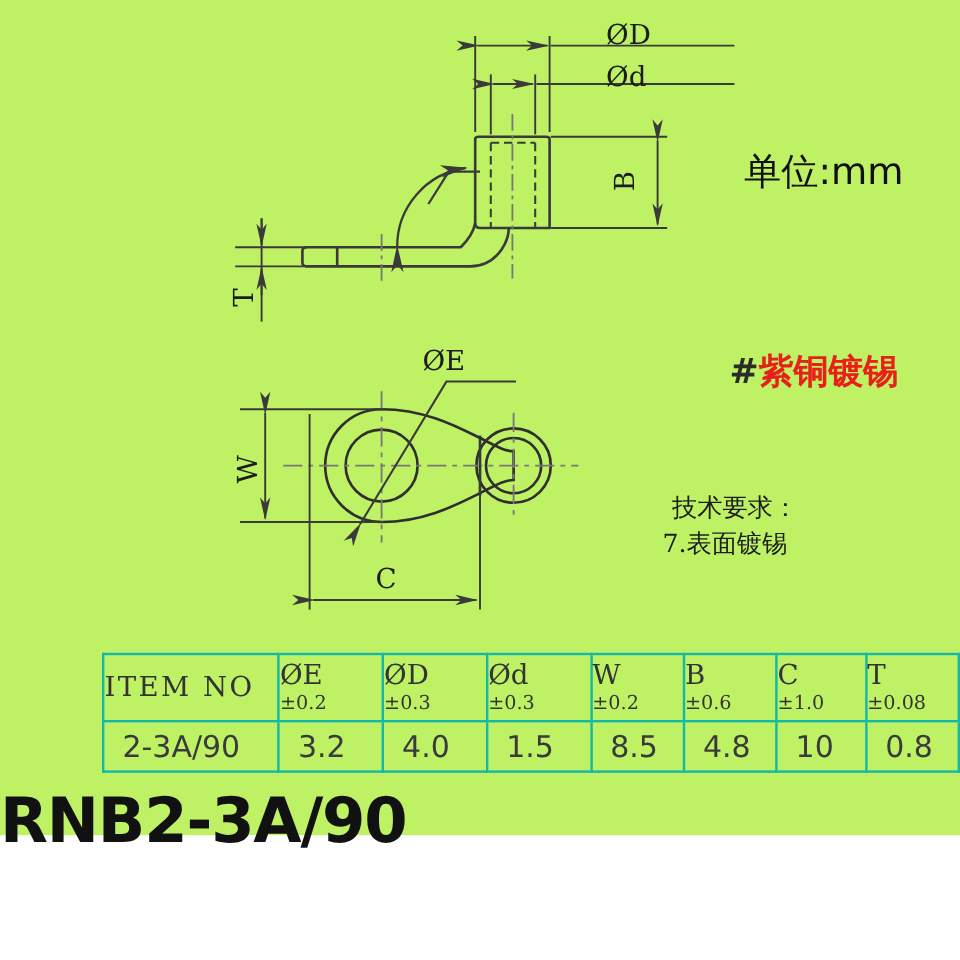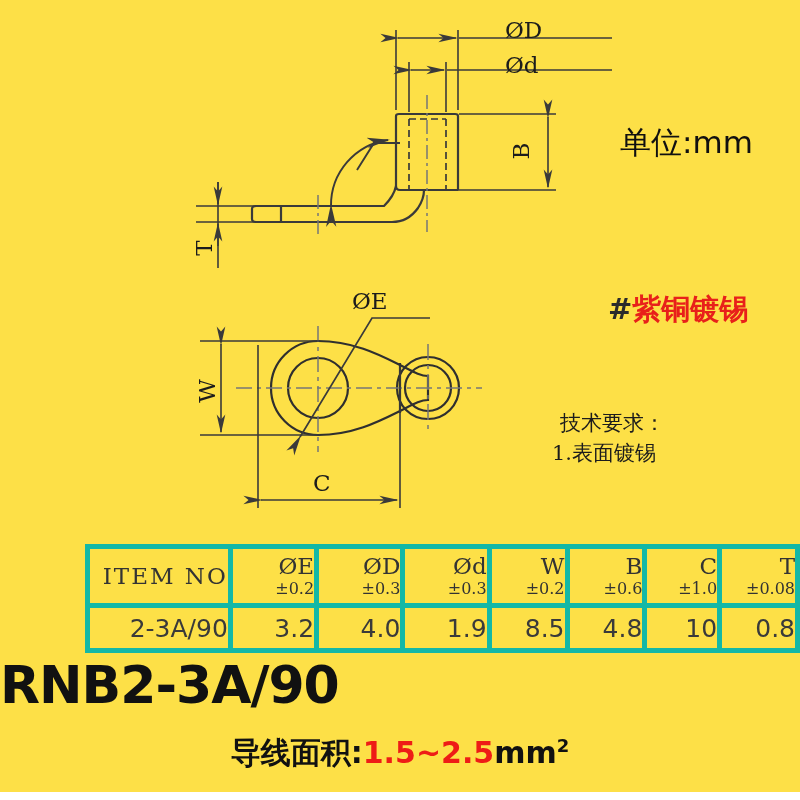--- a/index.html
+++ b/index.html
@@ -11,22 +11,22 @@
     width: 800px;
     height: 800px;
     position: relative;
     font-family: "Liberation Sans", sans-serif;
     overflow: hidden;
   }
   #sheet {
     position: absolute;
     left: 0; top: 0;
     width: 800px;
-    height: 792px;
-    background: #fde047;
+    height: 696px;
+    background: #bef264;
   }
   svg.drawing {
     position: absolute;
     left: 0; top: 0;
     width: 800px;
     height: 800px;
   }
   .txt {
     position: absolute;
     white-space: nowrap;
@@ -87,22 +87,22 @@
   #wire-spec sup { font-size: 18px; vertical-align: super; }
 
   
   #spec-table {
     position: absolute;
     left: 85px; top: 544px;
     border-collapse: collapse;
     color: #2a2a2a;
   }
   #spec-table td {
-    border: 5px solid #14b8a6;
-    text-align: right;
+    border: 2px solid #14b8a6;
+    text-align: left;
     vertical-align: middle;
     padding: 0;
   }
   #spec-table tr.header td {
     height: 54px;
     font-family: "DejaVu Serif", serif;
   }
   #spec-table tr.values td {
     height: 40px;
     font-family: "DejaVu Sans", sans-serif;
@@ -272,21 +272,21 @@
   <div class="dimlabel" id="lbl-phiE">ØE</div>
 
   <div class="txt" id="unit-label">单位:mm</div>
 
   <div class="txt" id="material-label">
     <span class="hash">#</span><span class="red">紫铜镀锡</span>
   </div>
 
   <div id="tech-block">
     <div class="tline thead">技术要求：</div>
-    <div class="tline">1.表面镀锡</div>
+    <div class="tline">7.表面镀锡</div>
   </div>
 
   <table id="spec-table">
     <tbody>
       <tr class="header">
         <td class="item-col">
           <span class="itemno">ITEM NO</span>
         </td>
         <td class="dim-col">
           <span class="sym">ØE</span>
@@ -314,28 +314,25 @@
         </td>
         <td class="narrow-col">
           <span class="sym">T</span>
           <span class="tol">±0.08</span>
         </td>
       </tr>
       <tr class="values">
         <td class="item-col">2-3A/90</td>
         <td class="dim-col">3.2</td>
         <td class="dim-col">4.0</td>
-        <td class="dim-col">1.9</td>
+        <td class="dim-col">1.5</td>
         <td class="narrow-col">8.5</td>
         <td class="narrow-col">4.8</td>
         <td class="narrow-col">10</td>
         <td class="narrow-col">0.8</td>
       </tr>
     </tbody>
   </table>
 
   <div id="part-title">RNB2-3A/90</div>
 
-  <div id="wire-spec">
-    <span>导线面积:</span><span class="red">1.5~2.5</span><span>mm</span><sup>2</sup>
-  </div>
 
 </div>
 
 </body></html>

